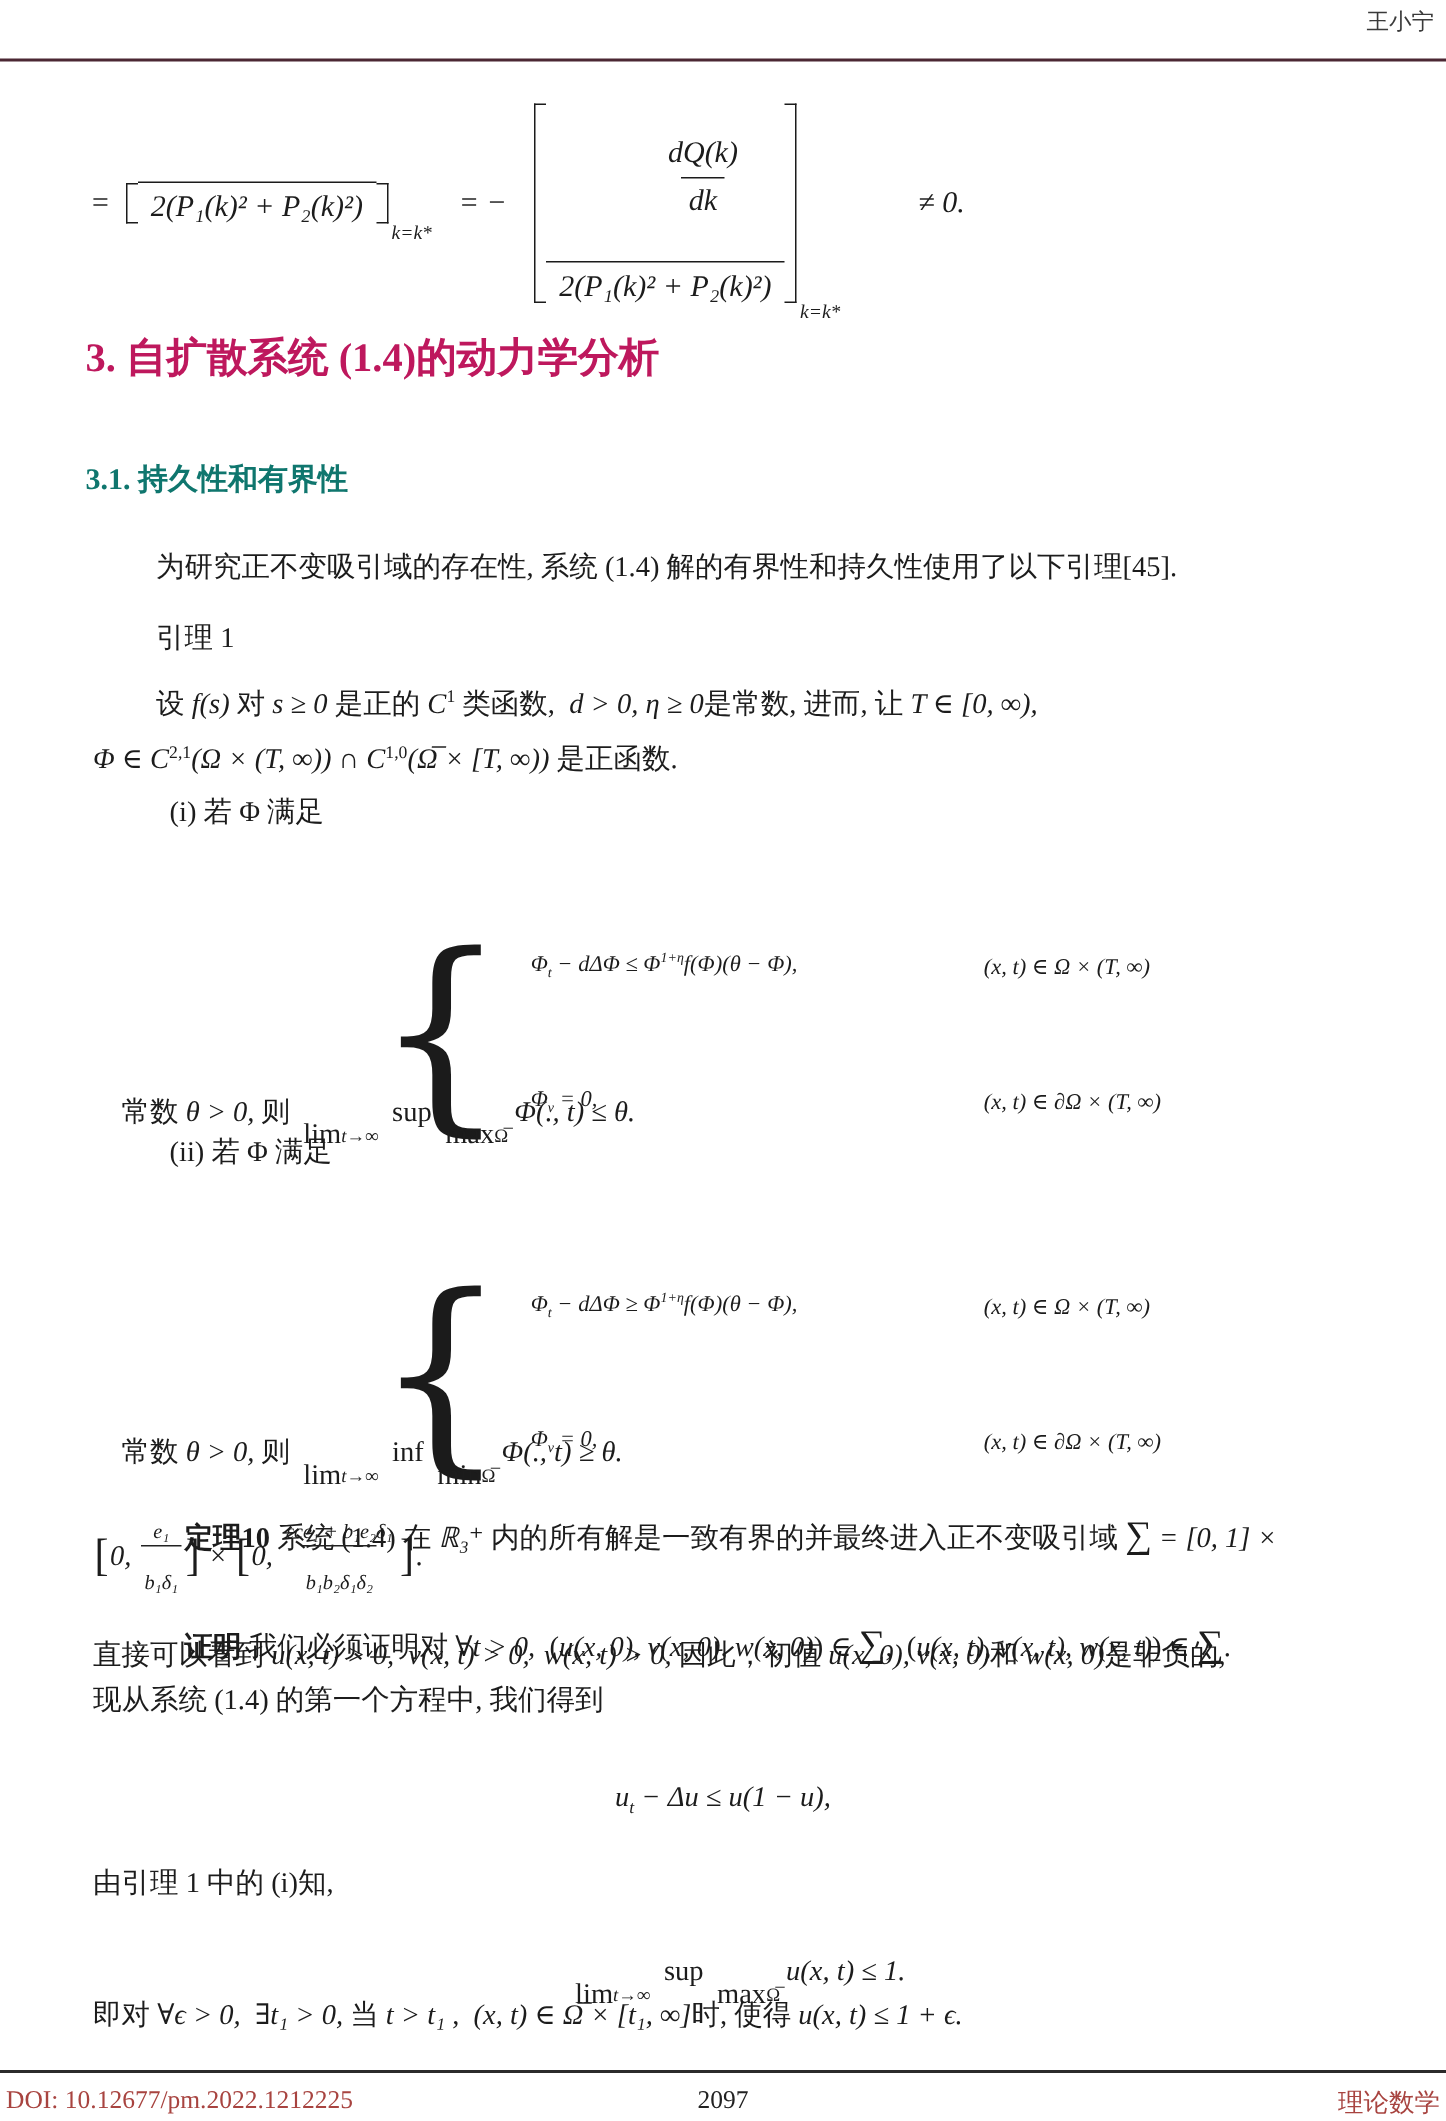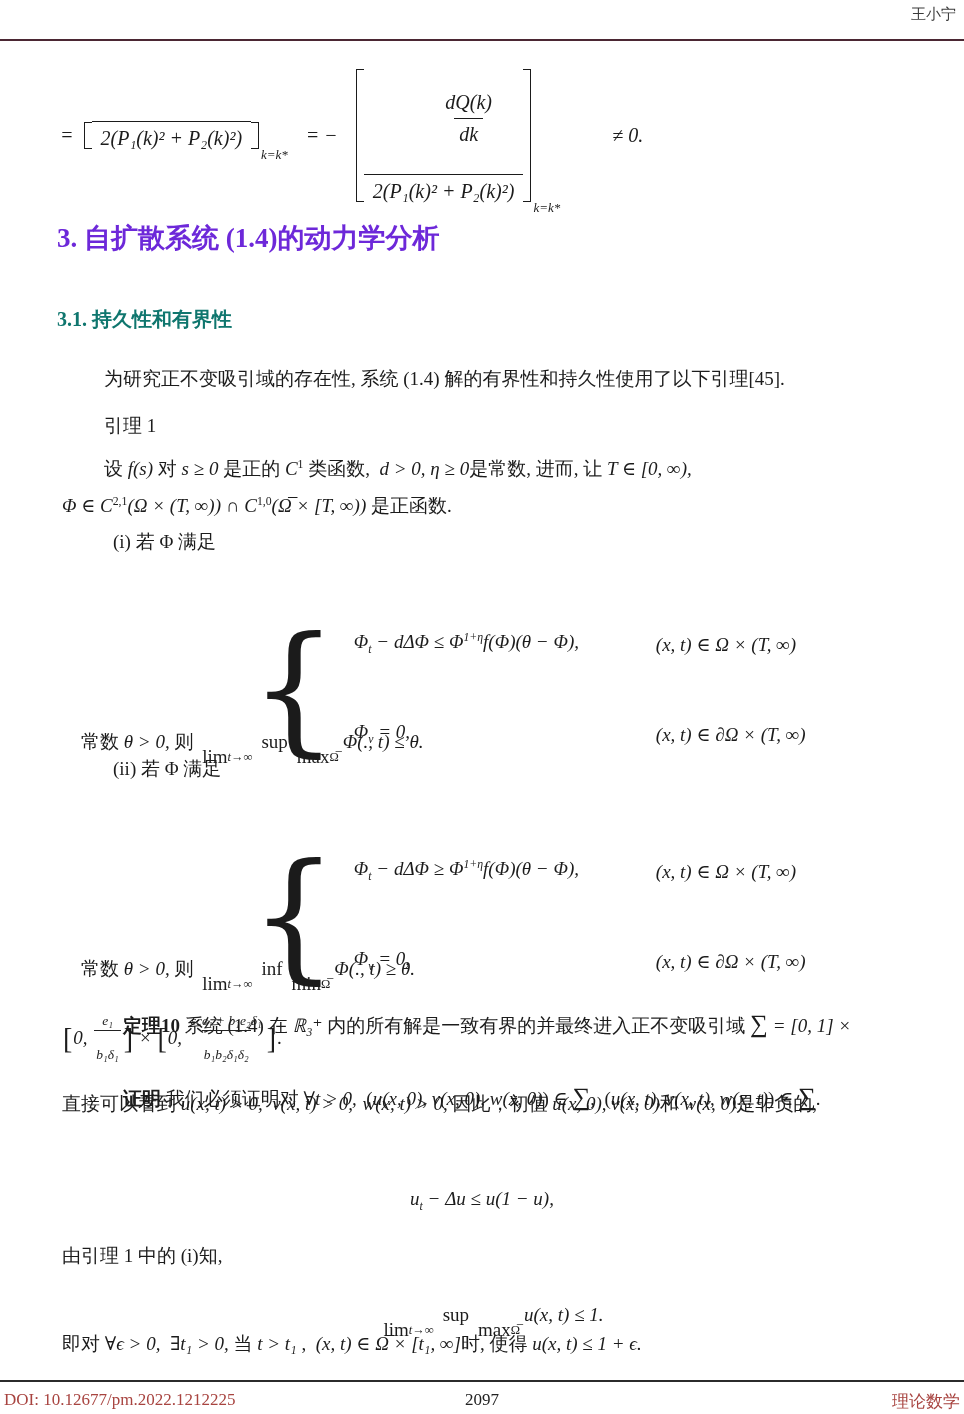--- a/index.html
+++ b/index.html
@@ -27,28 +27,28 @@
   .frac{display:inline-flex;flex-direction:column;align-items:center;text-align:center;}
   .frac>.num{padding:0 9px 5px;}
   .frac>.den{border-top:1.5px solid #1b1b1b;padding:5px 9px 0;}
   .ifrac>.num{padding:0 5px 4px;}
   .ifrac>.den{border-top:1.4px solid #1b1b1b;padding:4px 5px 0;}
   .evalsub{align-self:flex-end;transform:translateY(13px);font-size:13px;margin-left:2px;}
   .eqmid{margin:0 18px;}
   .neq{margin-left:52px;}
   .eqsym{margin-right:10px;}
   
-  .h1{top:220px;left:57px;font-size:27px;font-weight:bold;color:#6d28d9;}
+  .h1{top:220px;left:57px;font-size:27px;font-weight:bold;color:#be185d;}
   .h2{top:306px;left:57px;font-size:20px;font-weight:bold;color:#0f766e;}
   
   .cases{display:flex;align-items:center;}
   .cases1{top:581px;left:250px;}
   .cases2{top:808px;left:250px;}
   .brace{font-size:138px;line-height:106px;font-weight:300;transform:scaleY(1.02);margin-right:16px;font-family:"DejaVu Serif",serif;color:#1b1b1b;}
-  .crow{height:54px;display:flex;align-items:center;font-size:19px;}
+  .crow{height:54px;display:flex;align-items:center;font-size:15px;}
   .cleft{display:inline-block;width:302px;white-space:pre;}
   .ccond{white-space:pre;text-align:center;}
   
   .ustack{display:inline-flex;flex-direction:row;align-items:center;vertical-align:-15px;margin:0 4px;}
   .utop{line-height:1.05;}
   .ubot{font-size:12.5px;line-height:1;margin-top:1px;}
   .opword{margin:0 5px;}
   
   .sfrac{display:inline-flex;flex-direction:column;align-items:center;vertical-align:middle;font-size:13.5px;line-height:1.15;margin:0 2px;}
   .sden{border-top:1px solid #222;padding:16px 2px 0;}
@@ -161,20 +161,21 @@
     <span class="mi">0, </span>
     <span class="sfrac"><span class="snum mi">εce₁ + b₁e₂δ₁</span><span class="sden mi">b₁b₂δ₁δ₂</span></span>
     <span class="tbrk">]</span>
     <span>.</span>
   </div>
 
   <div class="abs line" style="top:1058px;left:104px;">
     <span class="bold">证明</span><span><span> 我们必须证明对 </span><span class="mi">∀t &gt; 0,</span><span>  (</span><span class="mi">u(x, 0), v(x, 0), w(x, 0)</span><span>) ∈ </span><span class="sum">∑</span><span>,  (</span><span class="mi">u(x, t), v(x, t), w(x, t)</span><span>) ∈ </span><span class="sum">∑</span><span>.</span></span>
   </div>
   <div class="abs line" style="top:1091px;left:62px;"><span>直接可以看到 </span><span class="mi">u(x, t) &gt; 0,  v(x, t) &gt; 0,  w(x, t) &gt; 0,</span><span> 因此，初值 </span><span class="mi">u(x, 0), v(x, 0)</span><span>和 </span><span class="mi">w(x, 0)</span><span>是非负的,</span></div>
+  <div class="abs line" style="top:1121px;left:62px;">现从系统 (1.4) 的第一个方程中, 我们得到</div>
 
   <div class="abs line center" style="top:1186px;"><span class="mi">u</span><sub class="mi">t</sub><span class="mi"> − Δu ≤ u(1 − u),</span></div>
 
   <div class="abs line" style="top:1243px;left:62px;">由引理 1 中的 (i)知,</div>
 
   <div class="abs line center" style="top:1276px;">
     <span class="ustack"><span class="utop">lim</span><span class="ubot mi">t→∞</span></span><span class="opword">sup</span><span class="ustack"><span class="utop">max</span><span class="ubot">Ω̅</span></span><span><span class="mi">u(x, t) ≤ 1.</span></span>
   </div>
 
   <div class="abs line" style="top:1331px;left:62px;"><span>即对 </span><span class="mi">∀ϵ &gt; 0,  ∃t₁ &gt; 0,</span><span> 当 </span><span class="mi">t &gt; t₁</span><span> ,  </span><span class="mi">(x, t) ∈ Ω̅ × [t₁, ∞]</span><span>时, 使得 </span><span class="mi">u(x, t) ≤ 1 + ϵ.</span></div>

